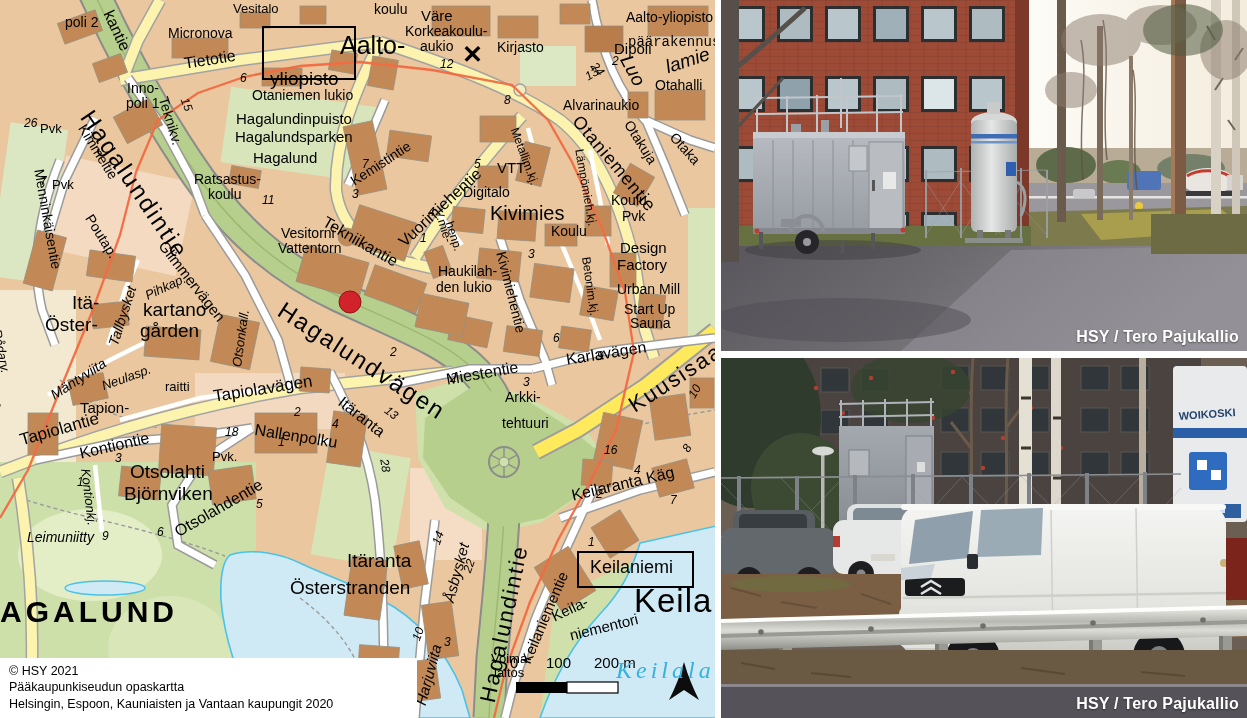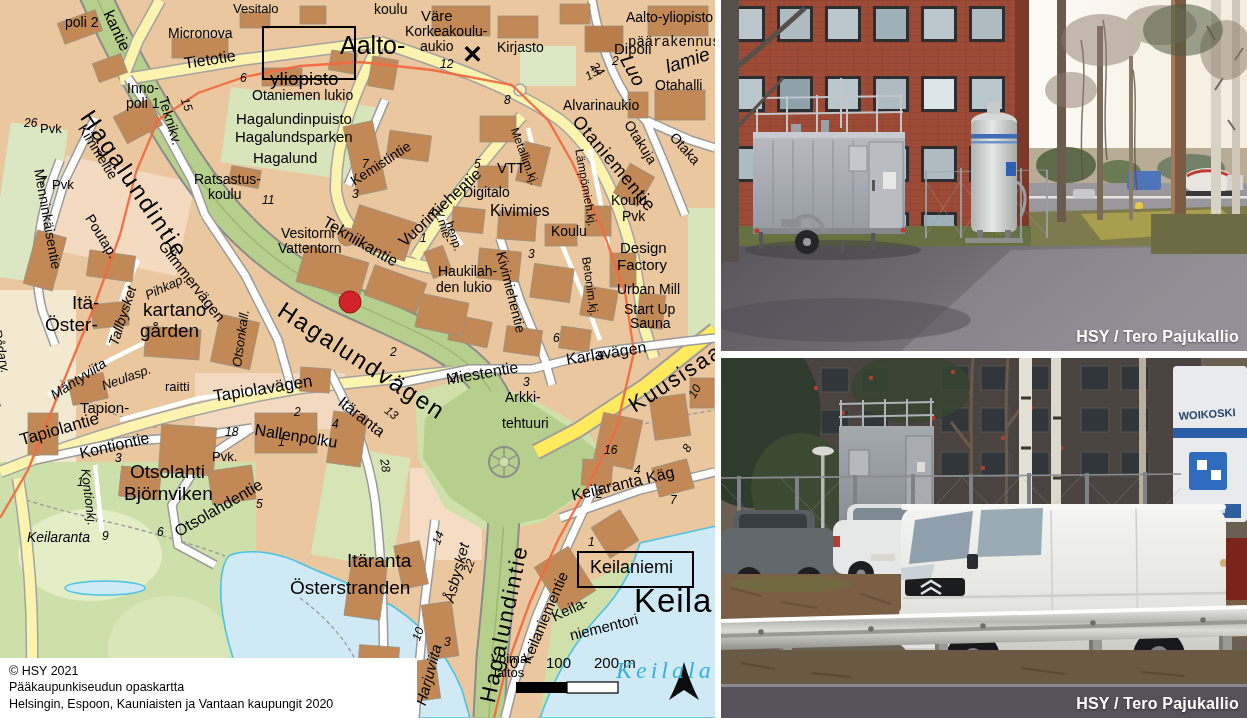--- a/index.html
+++ b/index.html
@@ -308,29 +308,30 @@
         <div class="mlab" style="left: 212px; top: 450px; font-size: 13px;">Pvk.</div>
         <div class="mlab" style="left: 130px; top: 462px; font-size: 19px;">Otsolahti</div>
         <div class="mlab" style="left: 124px; top: 484px; font-size: 19px;">Björnviken</div>
         <div class="mlab" style="left: 115px; top: 452px; font-size: 12px; font-style: italic;">3</div>
         <div class="mlab" style="left: 77px; top: 476px; font-size: 12px; font-style: italic;">1</div>
         <div class="mlab" style="left: 92px; top: 468px; font-size: 13px; transform: rotate(83deg); font-style: italic;">Kontionkj.</div>
         <div class="mlab" style="left: 157px; top: 526px; font-size: 12px; font-style: italic;">6</div>
         <div class="mlab" style="left: 102px; top: 530px; font-size: 12px; font-style: italic;">9</div>
         <div class="mlab" style="left: 256px; top: 498px; font-size: 12px; font-style: italic;">5</div>
         <div class="mlab" style="left: 172px; top: 526px; font-size: 16px; transform: rotate(-30deg);">Otsolahdentie</div>
-        <div class="mlab" style="left: 27px; top: 530px; font-size: 14px; font-style: italic;">Keilaranta</div>
+        <div class="mlab" style="left: 27px; top: 530px; font-size: 14px; font-style: italic;">Leimuniitty</div>
+        <div class="mlab" style="left: 0px; top: 597px; font-size: 30px; font-weight: bold; letter-spacing: 4px;">AGALUND</div>
         <div class="mlab" style="left: 497px; top: 160px; font-size: 15px;">VTT</div>
         <div class="mlab" style="left: 520px; top: 126px; font-size: 12px; transform: rotate(70deg);">Metallim.kj.</div>
         <div class="mlab" style="left: 585px; top: 148px; font-size: 12px; transform: rotate(80deg);">Lämpömieh.kj.</div>
         <div class="mlab" style="left: 396px; top: 238px; font-size: 16px; transform: rotate(-43deg);">Vuorimiehentie</div>
         <div class="mlab" style="left: 444px; top: 208px; font-size: 12px; transform: rotate(72deg);">V.mie-</div>
         <div class="mlab" style="left: 455px; top: 220px; font-size: 12px; transform: rotate(72deg);">henp.</div>
         <div class="mlab" style="left: 463px; top: 185px; font-size: 14px;">Digitalo</div>
-        <div class="mlab" style="left: 490px; top: 203px; font-size: 16px; text-align: right;">Kivimies</div>
+        <div class="mlab" style="left: 490px; top: 203px; font-size: 20px; text-align: right;">Kivimies</div>
         <div class="mlab" style="left: 551px; top: 224px; font-size: 14px;">Koulu</div>
         <div class="mlab" style="left: 611px; top: 193px; font-size: 14px;">Koulu</div>
         <div class="mlab" style="left: 622px; top: 209px; font-size: 14px;">Pvk</div>
         <div class="mlab" style="left: 620px; top: 240px; font-size: 15px;">Design</div>
         <div class="mlab" style="left: 617px; top: 257px; font-size: 15px;">Factory</div>
         <div class="mlab" style="left: 617px; top: 282px; font-size: 14px;">Urban Mill</div>
         <div class="mlab" style="left: 624px; top: 302px; font-size: 14px;">Start Up</div>
         <div class="mlab" style="left: 630px; top: 316px; font-size: 14px;">Sauna</div>
         <div class="mlab" style="left: 438px; top: 264px; font-size: 14px;">Haukilah-</div>
         <div class="mlab" style="left: 436px; top: 280px; font-size: 14px;">den lukio</div>

